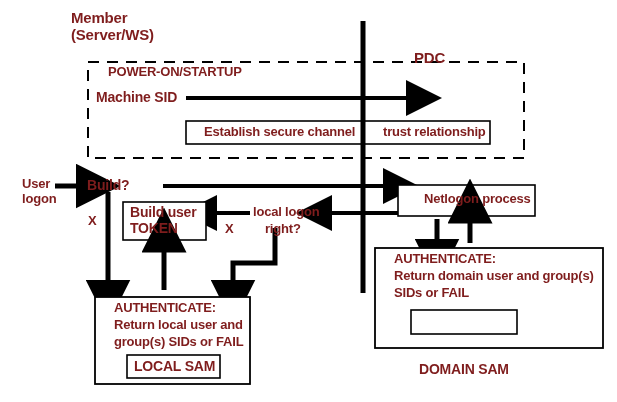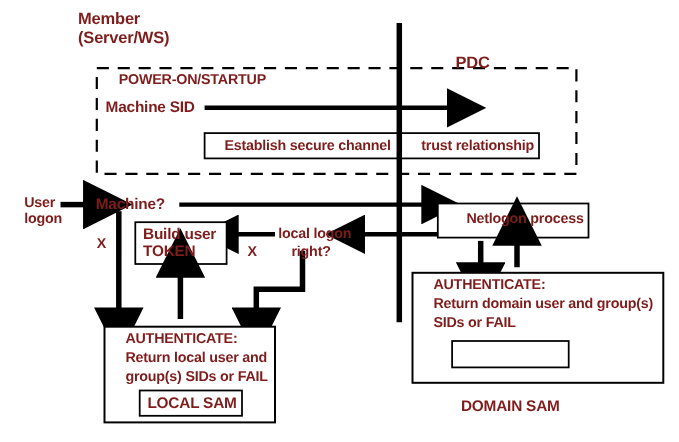--- a/index.html
+++ b/index.html
@@ -88,21 +88,21 @@
   <div class="lbl t14" style="left:96px;top:90px;">Machine SID</div>
 
 
   <div class="lbl t13" style="left:192px;top:125px;">Establish secure channel</div>
 
   <div class="lbl t13" style="left:371px;top:125px;">trust relationship</div>
 
   <div class="lbl t13" style="left:10px;top:177px;">User</div>
   <div class="lbl t13" style="left:10px;top:192px;">logon</div>
 
-  <div class="lbl t14" style="left:87px;top:178px;">Machine?</div>
+  <div class="lbl t14" style="left:87px;top:178px;">Build?</div>
 
   <div class="lbl t14" style="left:130px;top:205px;">Build user</div>
   <div class="lbl t14" style="left:130px;top:221px;">TOKEN</div>
 
   <div class="lbl t13" style="left:241px;top:205px;">local logon</div>
   <div class="lbl t13" style="left:253px;top:222px;">right?</div>
 
   <div class="lbl t13" style="left:412px;top:192px;">Netlogon process</div>
 
   <div class="lbl xmark" style="left:88px;top:214px;">X</div>

